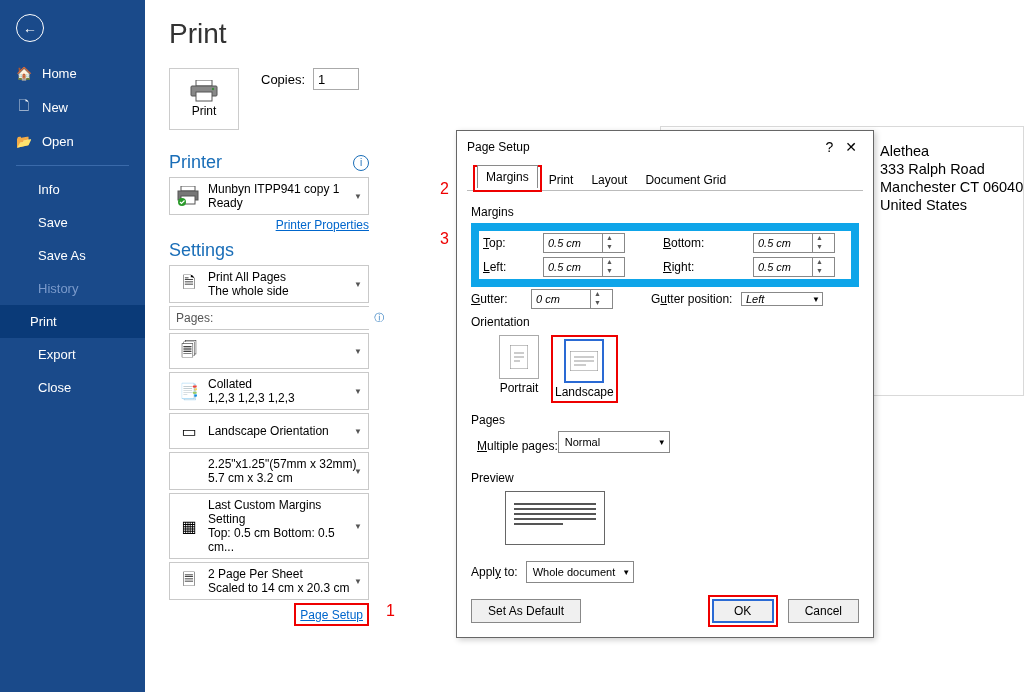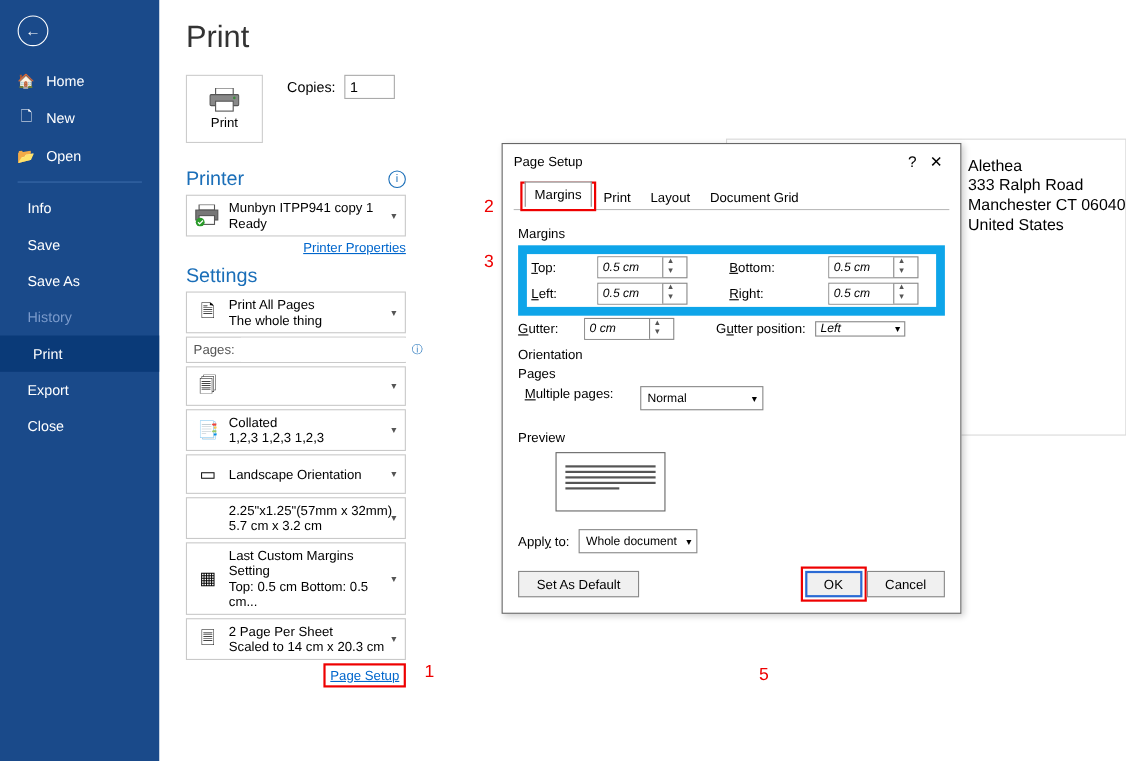--- a/index.html
+++ b/index.html
@@ -6,21 +6,21 @@
 body { background: #fff; width: 1024px; height: 692px; overflow: hidden; position: relative; }
 
 .sidebar { position: absolute; left: 0; top: 0; width: 145px; height: 692px; background: #1a4a8a; color: #fff; }
 .back-circle { width: 28px; height: 28px; border: 1.5px solid #fff; border-radius: 50%; margin: 14px 0 0 16px; display: flex; align-items: center; justify-content: center; cursor: pointer; }
 .back-arrow { font-size: 14px; }
 .nav-item { display: flex; align-items: center; padding: 9px 0 9px 16px; font-size: 13px; cursor: pointer; }
 .nav-item.active { background: #0a3a78; }
 .nav-item .icon { width: 16px; height: 16px; margin-right: 10px; display: inline-flex; align-items: center; justify-content: center; }
 .nav-sep { border-top: 1px solid #3a6aaa; margin: 7px 16px; }
 .nav-item.dim { color: #7a9acb; }
-.nav-item.noicon { padding-left: 25px; }
+.nav-item.noicon { padding-left: 38px; }
 .nav-item.noicon.active { padding-left: 30px; }
 
 .main { position: absolute; left: 145px; top: 0; right: 0; bottom: 0; background: #fff; padding: 18px 24px; }
 .page-title { font-size: 28px; font-weight: 300; color: #333; margin-bottom: 18px; }
 .print-btn-group { display: flex; align-items: flex-start; gap: 22px; margin-bottom: 22px; }
 .print-btn { width: 70px; height: 62px; border: 1px solid #ccc; display: flex; flex-direction: column; align-items: center; justify-content: center; cursor: pointer; }
 .printer-ico { width: 28px; height: 22px; position: relative; margin-bottom: 2px; }
 .copies-row { display: flex; align-items: center; font-size: 13px; gap: 8px; }
 .copies-input { width: 46px; height: 22px; border: 1px solid #aaa; padding: 0 4px; font-size: 13px; text-align: left; }
 
@@ -65,21 +65,21 @@
 
 .orient { display: flex; gap: 12px; margin: 6px 0 10px 28px; }
 .orient-btn { display: flex; flex-direction: column; align-items: center; cursor: pointer; }
 .orient-icon { width: 40px; height: 44px; border: 1px solid #aaa; display: flex; align-items: center; justify-content: center; margin-bottom: 2px; }
 .orient-icon.sel { border: 2px solid #2a6ad4; }
 .orient-land-wrap { border: 2px solid #e00; padding: 2px; }
 .applyrow { display: flex; align-items: center; gap: 8px; margin-top: 16px; }
 .sel-box { border: 1px solid #888; height: 22px; padding: 0 18px 0 6px; font-size: 11px; display: inline-flex; align-items: center; position: relative; }
 .sel-box .arr { position: absolute; right: 3px; font-size: 8px; }
 
-.dlg-btns { display: flex; margin-top: 12px; align-items: center; }
+.dlg-btns { display: flex; gap: 10px; margin-top: 12px; align-items: center; }
 .btn { border: 1px solid #888; height: 24px; padding: 0 16px; font-size: 12px; background: #f0f0f0; cursor: pointer; display: inline-flex; align-items: center; justify-content: center; }
 .btn.ok { border: 2px solid #2a6ad4; }
 .okwrap { border: 2px solid #e00; padding: 2px; margin-left: auto; }
 
 .preview-box { width: 100px; height: 54px; border: 1px solid #666; margin: 6px 0 6px 34px; padding: 8px 8px; }
 .pline { height: 2px; background: #555; margin: 3px 0; }
 
 .doc-preview { position: absolute; left: 660px; top: 126px; width: 364px; height: 270px; border: 1px solid #d9d9d9; background: #fff; }
 .addr { position: absolute; left: 880px; top: 142px; font-family: "Times New Roman", serif; font-size: 14.5px; line-height: 18px; }
 
@@ -171,21 +171,21 @@
   <a class="plink">Printer Properties</a>
 
   <div class="section-head">
       <span>Settings</span>
     </div>
 
   <div class="setting-item">
       <span class="icon">🗎</span>
       <div class="psel-text">
         <div>Print All Pages</div>
-        <div>The whole thing</div>
+        <div>The whole side</div>
       </div>
       <span class="dd-arrow">▼</span>
     </div>
   <div class="pages-row">
       <span class="pages-lbl">Pages:</span>
       <input class="pages-inp" style="">
       <span class="pages-info info-circ" style="border:0;color:#1a6eb8;font-size:10px">ⓘ</span>
     </div>
   <div class="setting-item">
       <span class="icon">🗐</span>
@@ -309,23 +309,45 @@
         </div>
       <span></span>
       <span>G<span class="und">u</span>tter position:</span>
       <div class="drop">
           <span>Left</span>
           <span class="arr">▼</span>
         </div>
     </div>
 
     <div class="fset-lbl">Orientation</div>
+    <div class="orient">
+      <div class="orient-btn">
+        <div class="orient-icon">
+            <svg width="18" height="24" viewBox="0 0 18 24">
+              <rect x="0" y="0" width="18" height="24" fill="#fff" stroke="#888"></rect>
+              <path d="M4 8 h10 M4 12 h10 M4 16 h6" stroke="#999"></path>
+            </svg>
+          </div>
+        <span>Portrait</span>
+      </div>
+      <div class="orient-land-wrap">
+        <div class="orient-btn">
+          <div class="orient-icon sel">
+              <svg width="28" height="20" viewBox="0 0 28 20">
+                <rect x="0" y="0" width="28" height="20" fill="#fff" stroke="#888"></rect>
+                <path d="M4 6 h20 M4 10 h20 M4 14 h12" stroke="#999"></path>
+              </svg>
+            </div>
+          <span>Landscape</span>
+        </div>
+      </div>
+    </div>
 
     <div class="fset-lbl">Pages</div>
-    <div style="display:flex;align-items:flex-start;gap:24px;margin-left:6px">
+    <div style="display:flex;align-items:flex-end;margin-left:6px">
       <span><span class="und">M</span>ultiple pages:</span>
       <div class="sel-box" style="width:112px">
           <span>Normal</span>
           <span class="arr">▼</span>
         </div>
     </div>
 
     <div class="fset-lbl" style="margin-top:18px">Preview</div>
     <div class="preview-box">
       <div class="pline"></div>
@@ -338,17 +360,17 @@
     <div class="applyrow">
       <span>Appl<span class="und">y</span> to:</span>
       <div class="sel-box">
           <span>Whole document</span>
           <span class="arr">▼</span>
         </div>
     </div>
 
     <div class="dlg-btns">
       <button class="btn">Set As Default</button>
-      <span class="okwrap"><button class="btn ok" style="width:52px">OK</button></span>
+      <span class="okwrap"><button class="btn ok" style="width:62px">OK</button></span>
       <button class="btn">Cancel</button>
     </div>
   </div>
 </div>
 
 </body></html>

